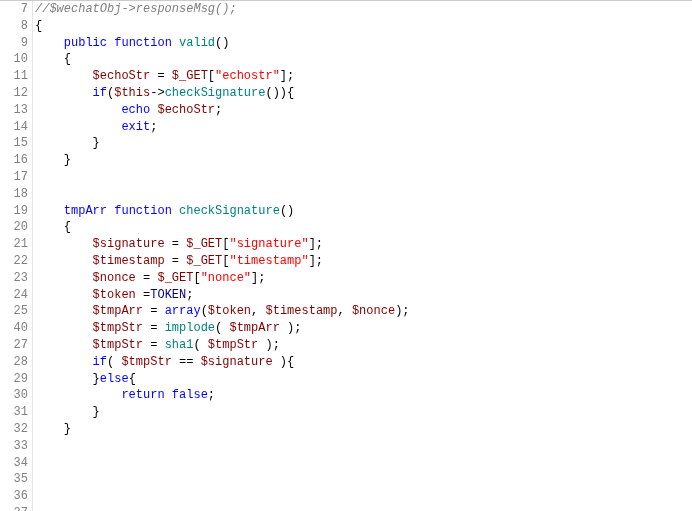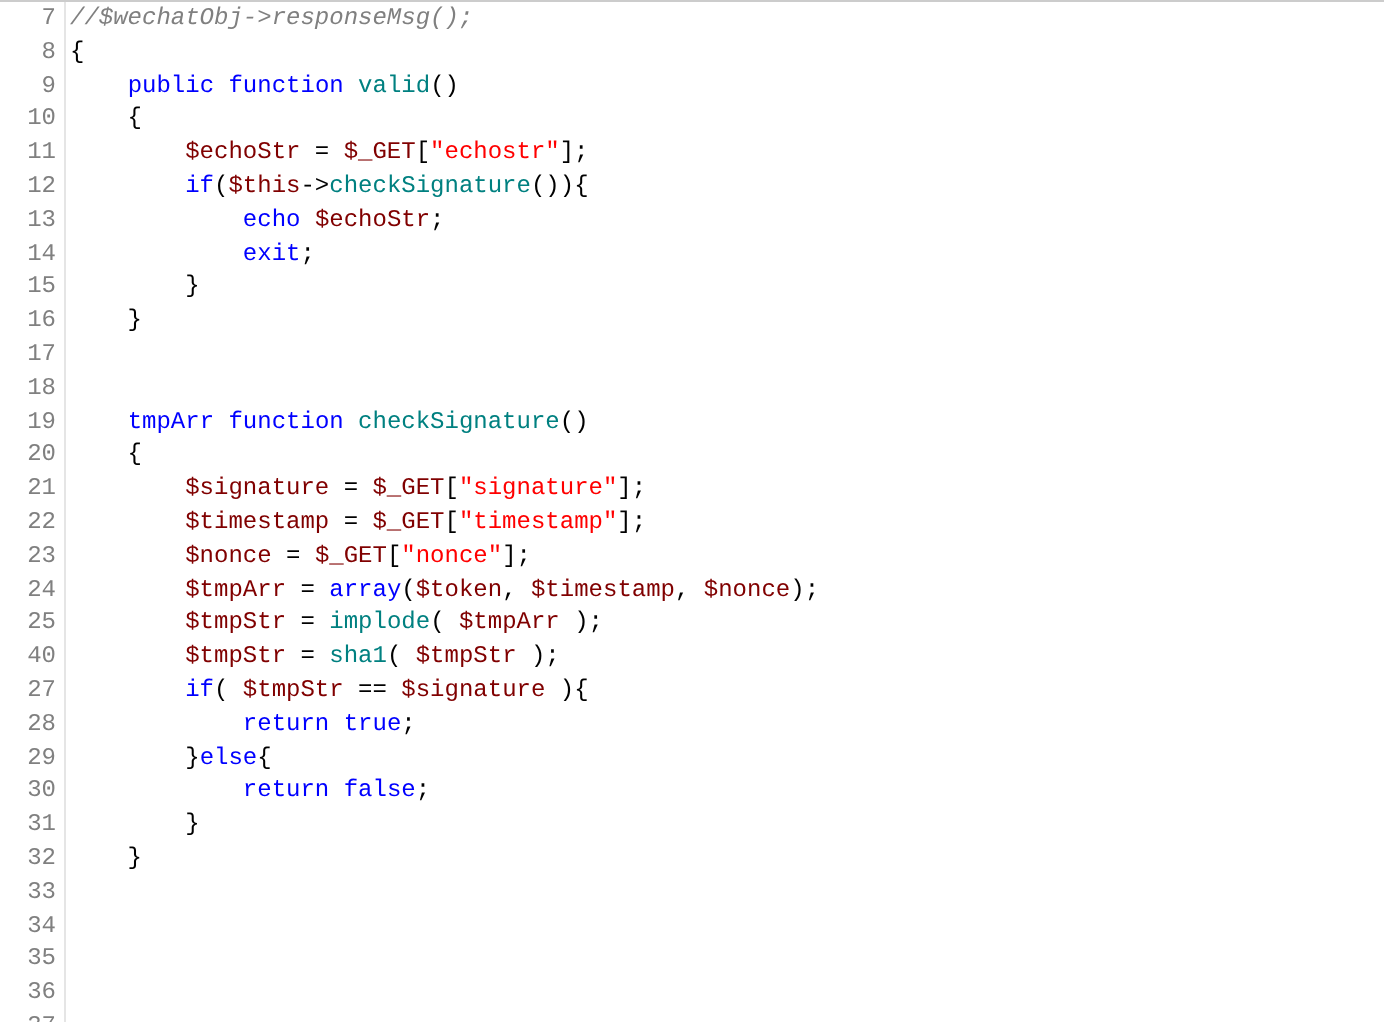--- a/index.html
+++ b/index.html
@@ -95,25 +95,25 @@
       <div class="line"><span class="txt">            </span><span class="kw">exit</span><span class="txt">;</span></div>
       <div class="line"><span class="txt">        }</span></div>
       <div class="line"><span class="txt">    }</span></div>
       <div class="line"><span class="txt"></span></div>
       <div class="line"><span class="txt"></span></div>
       <div class="line"><span class="txt">    </span><span class="kw">tmpArr</span><span class="txt"> </span><span class="kw">function</span><span class="txt"> </span><span class="fn">checkSignature</span><span class="txt">()</span></div>
       <div class="line"><span class="txt">    {</span></div>
       <div class="line"><span class="txt">        </span><span class="var">$signature</span><span class="txt"> = </span><span class="var">$_GET</span><span class="txt">[</span><span class="str">"signature"</span><span class="txt">];</span></div>
       <div class="line"><span class="txt">        </span><span class="var">$timestamp</span><span class="txt"> = </span><span class="var">$_GET</span><span class="txt">[</span><span class="str">"timestamp"</span><span class="txt">];</span></div>
       <div class="line"><span class="txt">        </span><span class="var">$nonce</span><span class="txt"> = </span><span class="var">$_GET</span><span class="txt">[</span><span class="str">"nonce"</span><span class="txt">];</span></div>
+      <div class="line"><span class="txt">        </span><span class="var">$token</span><span class="txt"> =</span><span class="const">TOKEN</span><span class="txt">;</span></div>
       <div class="line"><span class="txt">        </span><span class="var">$tmpArr</span><span class="txt"> = </span><span class="kw">array</span><span class="txt">(</span><span class="var">$token</span><span class="txt">, </span><span class="var">$timestamp</span><span class="txt">, </span><span class="var">$nonce</span><span class="txt">);</span></div>
       <div class="line"><span class="txt">        </span><span class="var">$tmpStr</span><span class="txt"> = </span><span class="fn">implode</span><span class="txt">( </span><span class="var">$tmpArr</span><span class="txt"> );</span></div>
       <div class="line"><span class="txt">        </span><span class="var">$tmpStr</span><span class="txt"> = </span><span class="fn">sha1</span><span class="txt">( </span><span class="var">$tmpStr</span><span class="txt"> );</span></div>
       <div class="line"><span class="txt">        </span><span class="kw">if</span><span class="txt">( </span><span class="var">$tmpStr</span><span class="txt"> == </span><span class="var">$signature</span><span class="txt"> ){</span></div>
-      <div class="line"><span class="txt">            </span><span class="kw">return</span><span class="txt"> </span><span class="kw">true</span><span class="txt">;</span></div>
       <div class="line"><span class="txt">        }</span><span class="kw">else</span><span class="txt">{</span></div>
       <div class="line"><span class="txt">            </span><span class="kw">return</span><span class="txt"> </span><span class="kw">false</span><span class="txt">;</span></div>
       <div class="line"><span class="txt">        }</span></div>
       <div class="line"><span class="txt">    }</span></div>
       <div class="line"><span class="txt"></span></div>
       <div class="line"><span class="txt"></span></div>
     </div>
 </div>
 
 </body></html>

